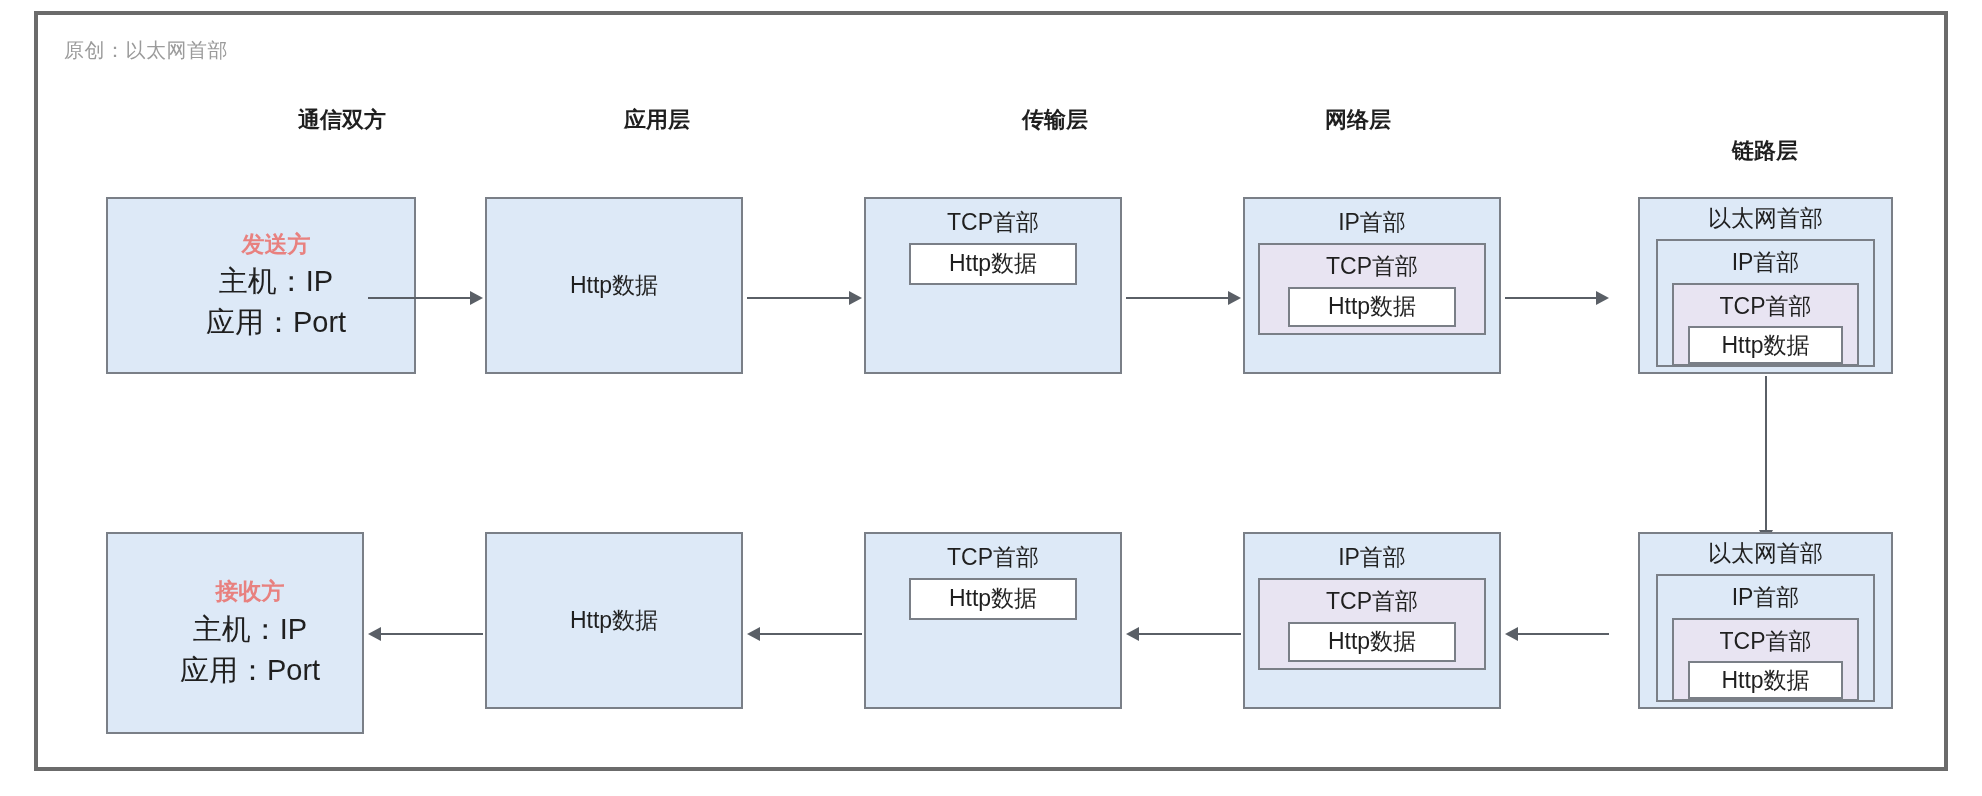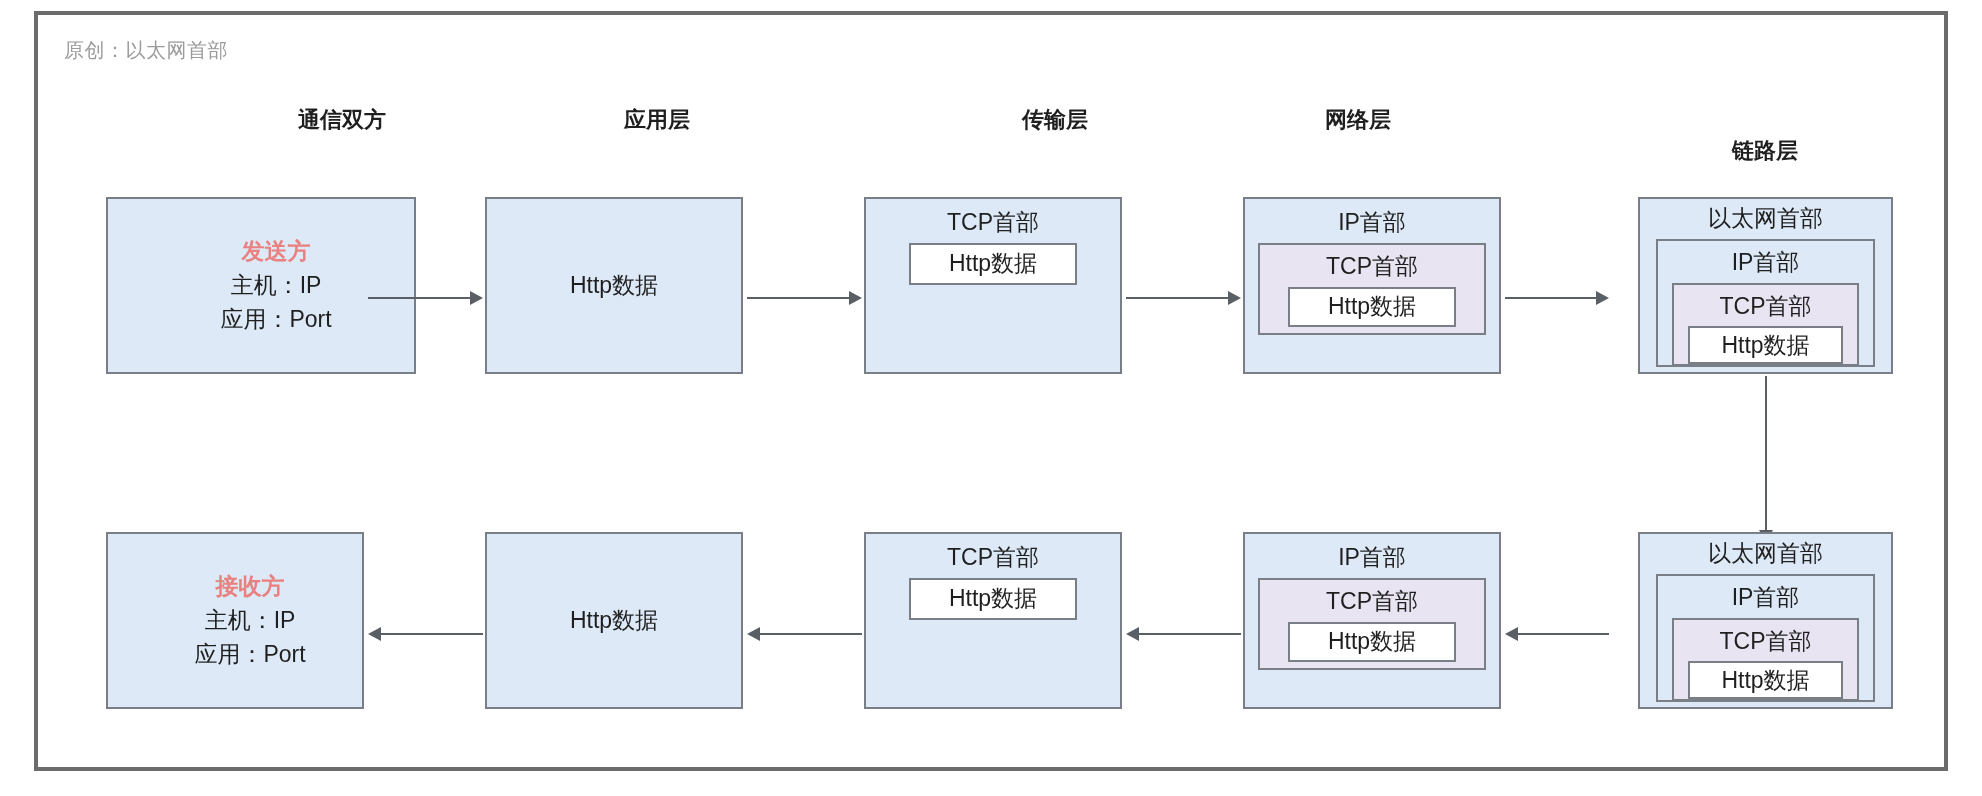--- a/index.html
+++ b/index.html
@@ -49,21 +49,21 @@
   .host{
     display:flex;flex-direction:column;justify-content:center;
     padding-left:30px;
     gap:9px;
   }
   .host .party{
     font-size:23px;font-weight:bold;color:#e8817f;
     line-height:1.1;
   }
   .host .line{
-    font-size:23px;color:#1f1f1f;line-height:1.1;
+    font-size:29px;color:#1f1f1f;line-height:1.1;
   }
   
   .stack{
     display:flex;flex-direction:column;align-items:center;
     padding-top:9px;
   }
   .stack > .cap{
     font-size:23px;color:#1f1f1f;
     line-height:1.25;
     margin-bottom:6px;
@@ -172,21 +172,21 @@
         <div class="cap">TCP首部</div>
         <div class="inner http" style="width:155px;height:38px;">
           <div class="cap">Http数据</div>
         </div>
       </div>
     </div>
   </div>
 
   <div class="arrow-v" style="left:1727px;top:361px;height:155px;"></div>
 
-  <div class="box host" style="left:68px;top:517px;width:258px;height:177px;">
+  <div class="box host" style="left:68px;top:517px;width:258px;height:202px;">
     <div class="party">接收方</div>
     <div class="line">主机：IP</div>
     <div class="line">应用：Port</div>
   </div>
 
   <div class="arrow-h left" style="left:342px;top:618px;width:103px;"></div>
 
   <div class="box plain-center" style="left:447px;top:517px;width:258px;height:177px;">
     <span>Http数据</span>
   </div>

